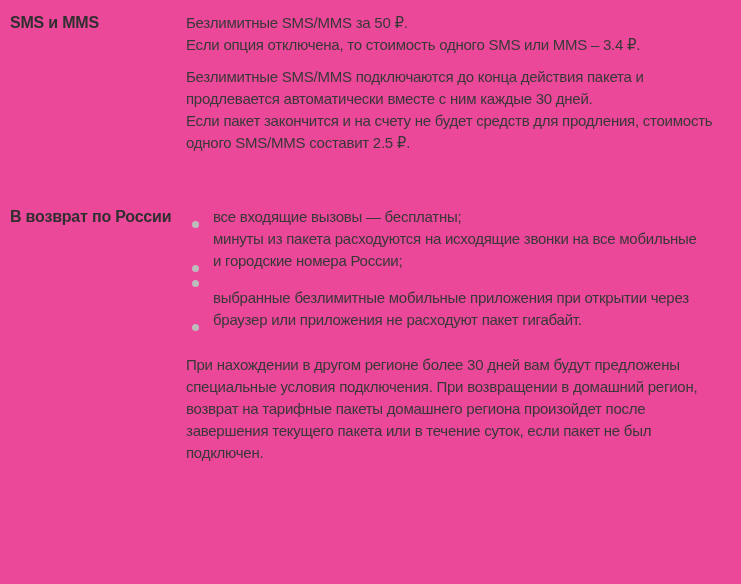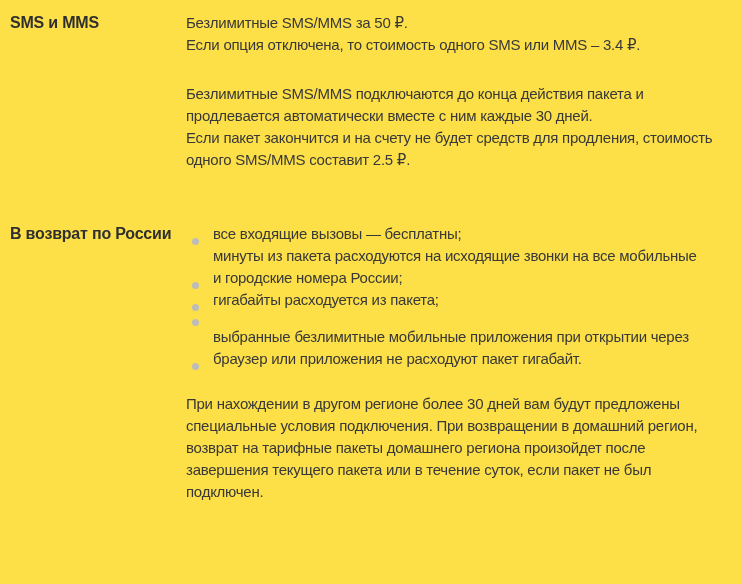--- a/index.html
+++ b/index.html
@@ -3,41 +3,41 @@
 <meta charset="utf-8">
 <style>
   html, body { margin: 0; padding: 0; background: #ffffff; }
   .page {
     position: relative;
     width: 741px;
     height: 584px;
     box-sizing: border-box;
     padding: 12px 4px 10px 10px;
     overflow: hidden;
-    background: #fde047;
+    background: #ec4899;
     font-family: "Liberation Sans", "DejaVu Sans", sans-serif;
     color: #383838;
     font-size: 15px;
     line-height: 22px;
     letter-spacing: -0.25px;
   }
   .section { display: flex; align-items: flex-start; }
   .section + .section { margin-top: 52px; }
   .label-col {
     flex: 0 0 176px;
     width: 176px;
     font-weight: bold;
     font-size: 16px;
     line-height: 22px;
     color: #2f2f2f;
     letter-spacing: -0.2px;
   }
   .content-col { flex: 1 1 auto; min-width: 0; }
   .para { white-space: pre-line; }
-  .para + .para { margin-top: 27px; }
+  .para + .para { margin-top: 10px; }
   .intro { white-space: pre-line; }
   .outro { white-space: pre-line; margin-top: 23px; }
   ul.bullet-list { list-style: none; margin: 0; padding: 0; }
   li.bullet-item { display: flex; align-items: flex-end; }
   .bullet-dot {
     flex: 0 0 7px;
     width: 7px;
     height: 7px;
     border-radius: 50%;
     background: #bcbcbc;
@@ -70,24 +70,20 @@
           <span class="bullet-dot"></span>
           <span class="bullet-text">все входящие вызовы — бесплатны;</span>
         </li>
         <li class="bullet-item">
           <span class="bullet-dot"></span>
           <span class="bullet-text">минуты из пакета расходуются на исходящие звонки на все мобильные
 и городские номера России;</span>
         </li>
         <li class="bullet-item">
           <span class="bullet-dot"></span>
-          <span class="bullet-text">гигабайты расходуется из пакета;</span>
-        </li>
-        <li class="bullet-item">
-          <span class="bullet-dot"></span>
         </li>
         <li class="bullet-item">
           <span class="bullet-dot"></span>
           <span class="bullet-text">выбранные безлимитные мобильные приложения при открытии через
 браузер или приложения не расходуют пакет гигабайт.</span>
         </li>
       </ul>
       <div class="outro">При нахождении в другом регионе более 30 дней вам будут предложены
 специальные условия подключения. При возвращении в домашний регион,
 возврат на тарифные пакеты домашнего региона произойдет после

